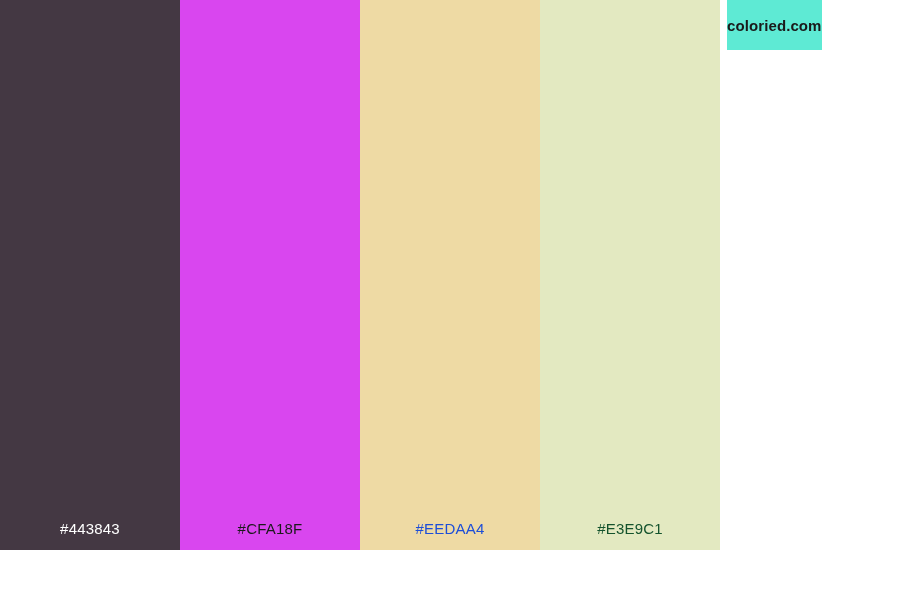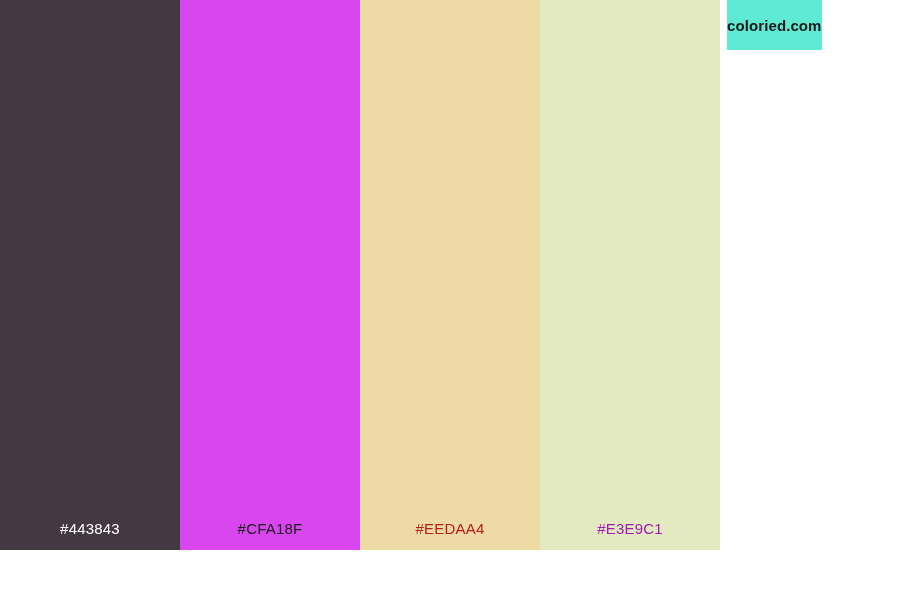--- a/index.html
+++ b/index.html
@@ -89,25 +89,25 @@
     <div class="swatch" style="background-color: rgb(68, 56, 67);">
       <span class="swatch-label" style="color: rgb(255, 255, 255);">#443843</span>
     </div>
 
 
     <div class="swatch" style="background-color: #d946ef;">
       <span class="swatch-label" style="color: rgb(26, 26, 26);">#CFA18F</span>
     </div>
 
     <div class="swatch" style="background-color: rgb(238, 218, 164);">
-      <span class="swatch-label" style="color: #b91c1c;">#EEDAA4</span>
+      <span class="swatch-label" style="color: #1d4ed8;">#EEDAA4</span>
     </div>
 
     <div class="swatch" style="background-color: rgb(227, 233, 193);">
-      <span class="swatch-label" style="color: #a21caf;">#E3E9C1</span>
+      <span class="swatch-label" style="color: #14532d;">#E3E9C1</span>
     </div>
 
   </div>
 
   <div id="footer-bar" style="background-color: #5eead4;">
     <span id="footer-brand" style="color: rgb(26, 26, 26);">coloried.com</span>
   </div>
 
 </div>
 

